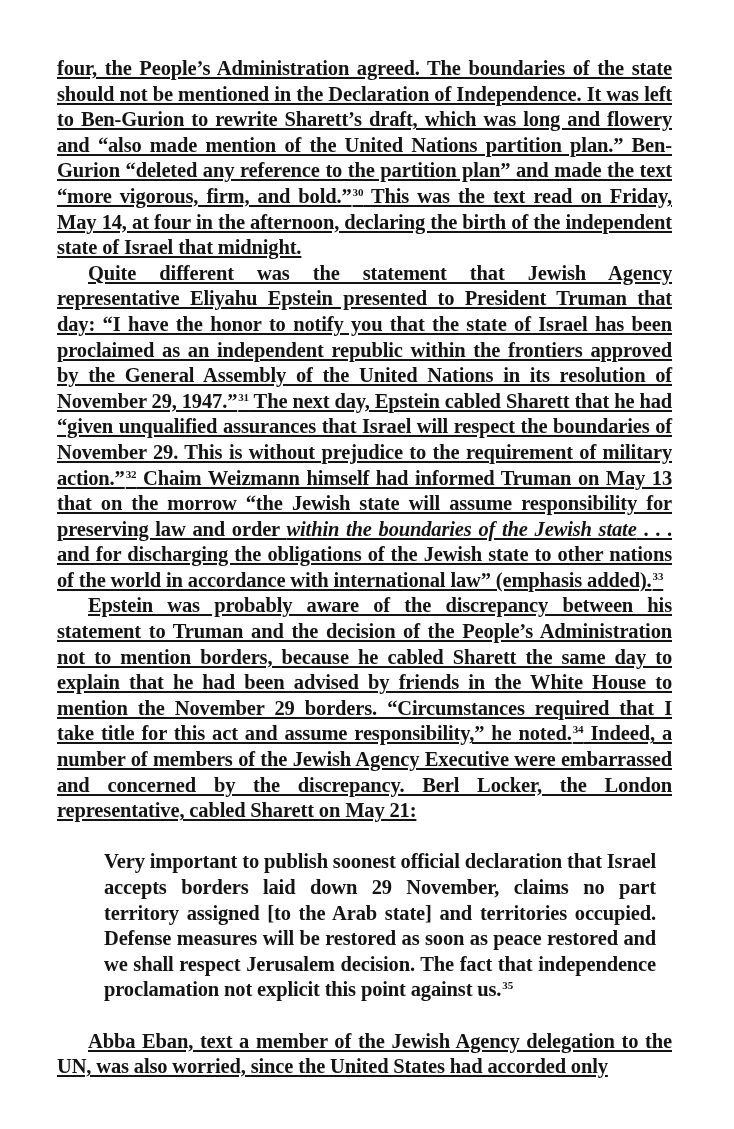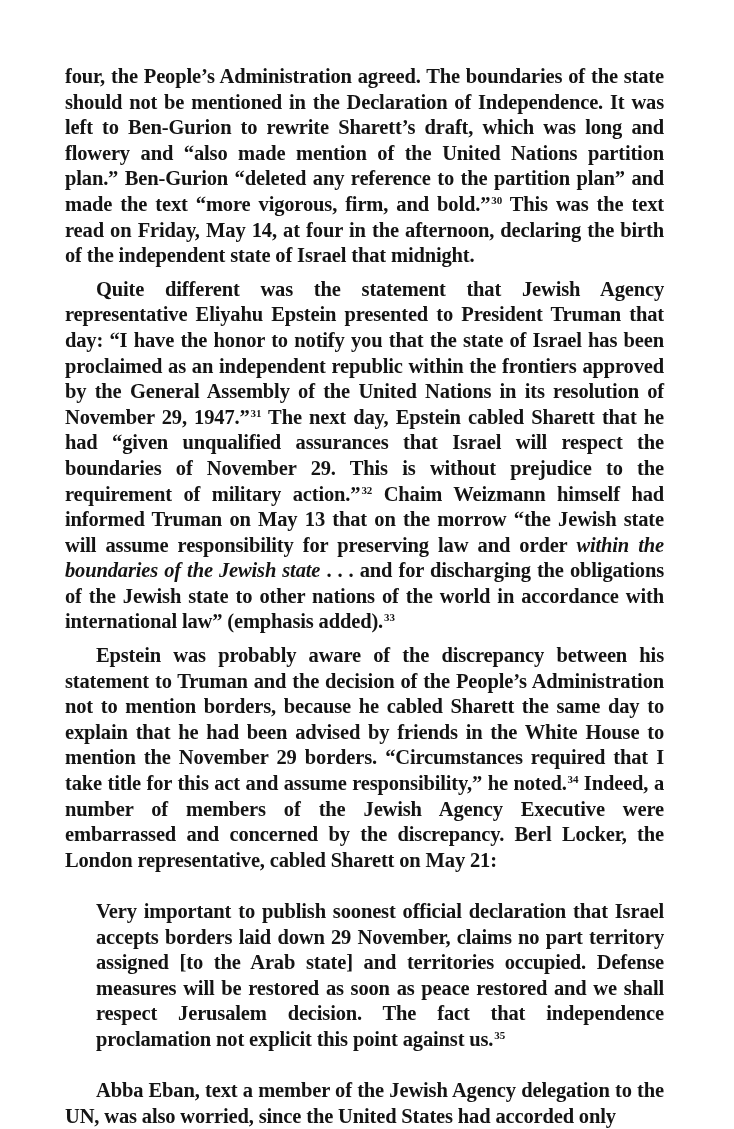--- a/index.html
+++ b/index.html
@@ -19,34 +19,35 @@
       top: 56px;
       width: 615px;
       font-family: "Liberation Serif", "DejaVu Serif", serif;
       font-size: 20.5px;
       line-height: 25.6px;
       color: #141414;
       font-weight: 600;
       letter-spacing: -0.15px;
     }
     .para {
-      margin: 8px;
+      margin: 0;
       text-align: justify;
       text-indent: 31px;
       hyphens: manual;
+      text-decoration: underline;
     }
     .para.no-indent {
       text-indent: 0;
     }
     .blockquote {
       margin: 25.6px 0 25.6px 31px;
       text-align: justify;
     }
     .blockquote p {
-      margin: 8px;
+      margin: 16px;
     }
     sup.fn {
       font-size: 11px;
       line-height: 0;
       vertical-align: 7px;
       margin-left: 1px;
     }
     em {
       font-style: italic;
     }

